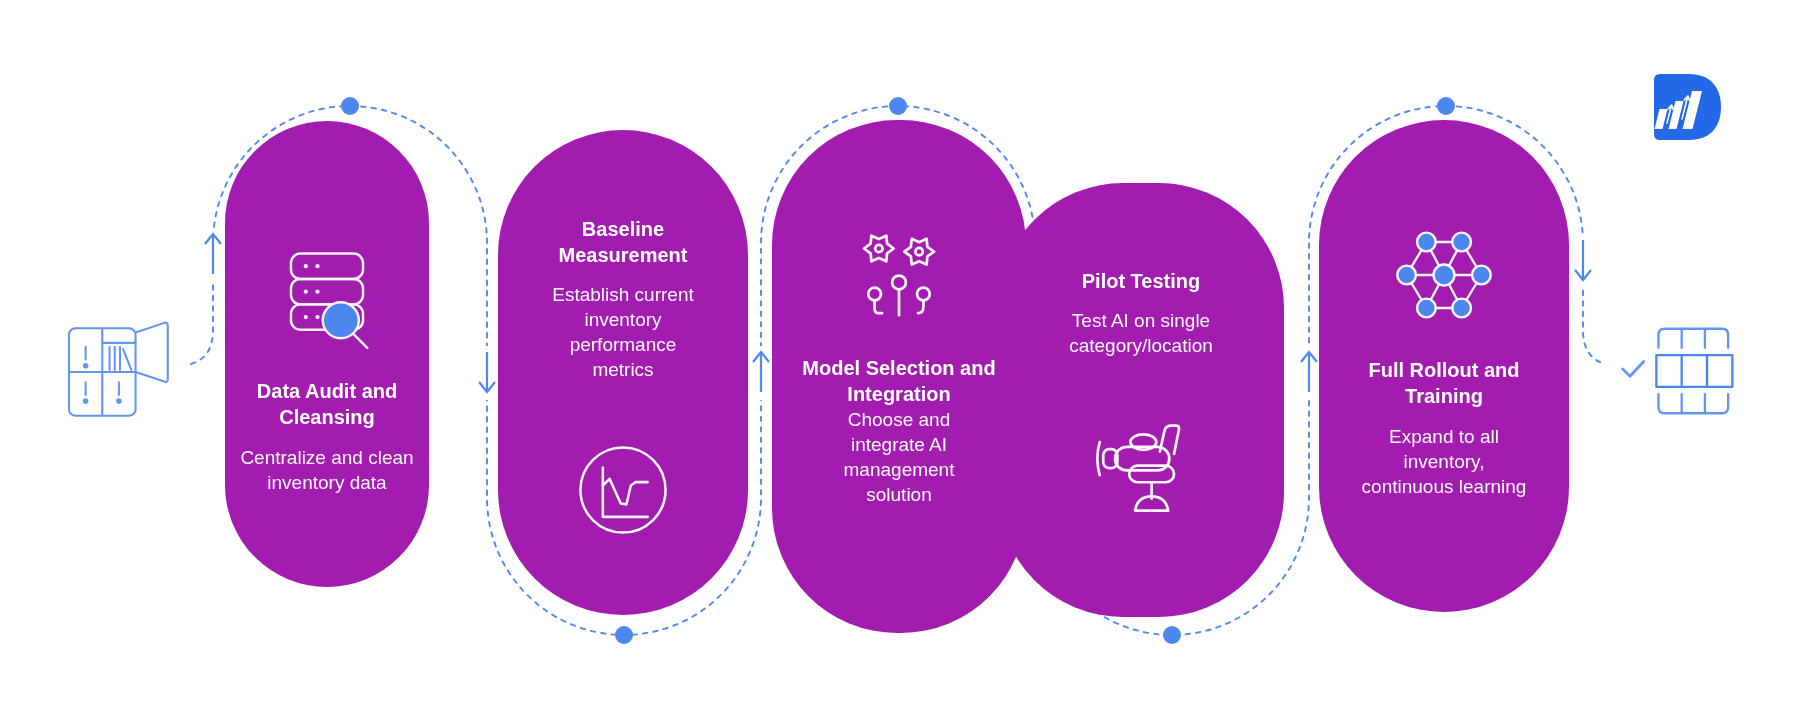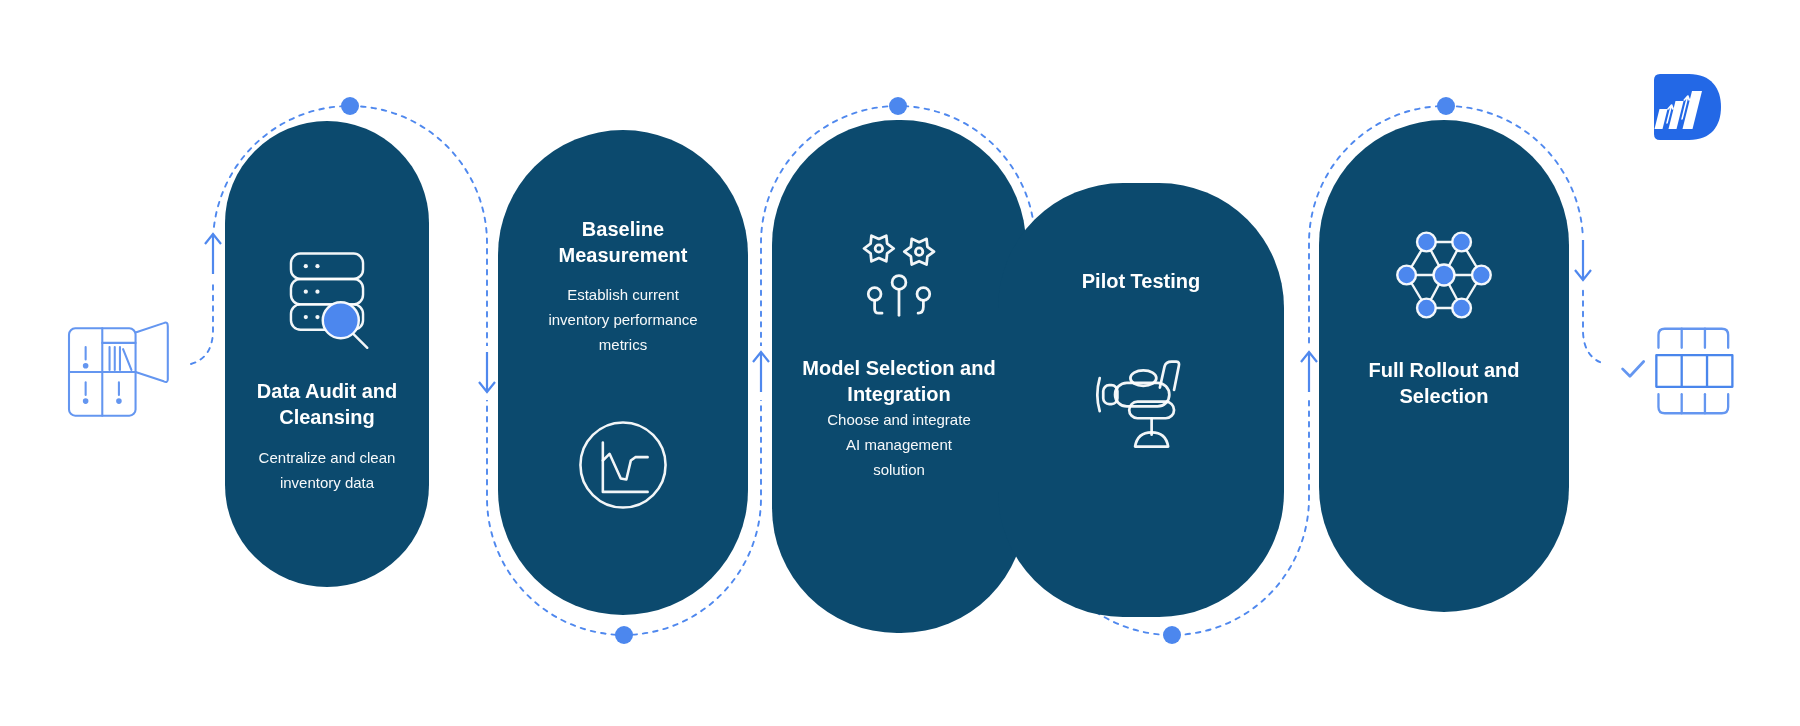--- a/index.html
+++ b/index.html
@@ -1,28 +1,28 @@
 <!DOCTYPE html>
 <html><head>
 <meta charset="utf-8">
 <style>
   html,body{margin:0;padding:0;background:#ffffff;}
   .canvas{position:relative;width:1800px;height:726px;background:#ffffff;overflow:hidden;
           font-family:"Liberation Sans",sans-serif;}
   .connector-layer{position:absolute;left:0;top:0;z-index:1;}
-  .pill{position:absolute;background:#0c4a6e;border-radius:125px;z-index:2;
+  .pill{position:absolute;background:#a21caf;border-radius:125px;z-index:2;
         display:flex;flex-direction:column;align-items:center;text-align:center;color:#ffffff;}
   .pill1{left:225px;top:121px;width:204px;height:466px;padding-top:124px;}
   .pill2{left:498px;top:130px;width:250px;height:485px;padding-top:86px;}
   .pill3{left:772px;top:120px;width:254px;height:513px;padding-top:102px;}
   .pill4{left:998px;top:183px;width:286px;height:434px;padding-top:85px;}
   .pill5{left:1319px;top:120px;width:250px;height:492px;padding-top:100px;}
   .pill{box-sizing:border-box;}
   .step-title{font-size:20px;font-weight:700;line-height:26px;}
-  .step-desc{font-size:15px;font-weight:400;line-height:25px;color:rgba(255,255,255,0.97);}
+  .step-desc{font-size:19px;font-weight:400;line-height:25px;color:rgba(255,255,255,0.97);}
   .t1{max-width:180px;} .t2{max-width:160px;} .t3{max-width:200px;} .t4{max-width:210px;} .t5{max-width:170px;}
   .b1{max-width:186px;margin-top:15px;text-align:center;} .b2{max-width:168px;margin-top:14px;}
   .b3{max-width:150px;} .b4{max-width:172px;margin-top:14px;} .b5{max-width:172px;margin-top:15px;}
   .icon-top-gap{margin-top:27px;}   
   .icon-bottom2{margin-top:52px;}   
   .icon-bottom4{margin-top:44px;}   
   .pill-icon{display:block;}
   .side-icon{position:absolute;z-index:2;}
   .brand-logo{position:absolute;left:1653px;top:73px;z-index:3;}
 </style>
@@ -119,20 +119,21 @@
         <circle cx="73" cy="68" r="6"></circle>
           <path d="M73 74 L73 80 Q73 86 68 86"></path>
       </g>
     </svg>
     <div class="step-title t3 icon-top-gap">Model Selection and Integration</div>
     <div class="step-desc b3">Choose and integrate AI management solution</div>
   </div>
 
   <div class="pill pill4">
     <div class="step-title t4">Pilot Testing</div>
+    <div class="step-desc b4">Test AI on single category/location</div>
     <svg class="pill-icon icon-bottom4" width="118" height="118" viewBox="0 0 100 100">
       <g fill="none" stroke="rgba(255,255,255,0.95)" stroke-width="2.3" stroke-linecap="round" stroke-linejoin="round">
         <path d="M66 42 L70 24 Q71 20 76 20 L80 20 Q83 20 82 24 L78 44"></path>
         <rect x="28" y="38" width="46" height="20" rx="10"></rect>
         <ellipse cx="52" cy="34" rx="11" ry="6.5"></ellipse>
         <rect x="18" y="40" width="12" height="16" rx="5"></rect>
         <path d="M15 34 Q11 48 15 62"></path>
         <rect x="40" y="54" width="38" height="14" rx="7"></rect>
         <line x1="59" y1="68" x2="59" y2="82"></line>
         <path d="M45 92 Q47 80 59 80 Q71 80 73 92 Z"></path>
@@ -149,21 +150,22 @@
           <circle cx="34" cy="20" r="8.5"></circle>
             <circle cx="66" cy="20" r="8.5"></circle>
           <circle cx="16" cy="50" r="8.5"></circle>
             <circle cx="84" cy="50" r="8.5"></circle>
           <circle cx="34" cy="80" r="8.5"></circle>
             <circle cx="66" cy="80" r="8.5"></circle>
           <circle cx="50" cy="50" r="9.5"></circle>
         </g>
       </g>
     </svg>
-    <div class="step-title t5 icon-top-gap">Full Rollout and Selection</div>
+    <div class="step-title t5 icon-top-gap">Full Rollout and Training</div>
+    <div class="step-desc b5">Expand to all inventory, continuous learning</div>
   </div>
 
   <svg class="side-icon" style="left:62px;top:320px;" width="118" height="104" viewBox="0 0 112 100">
     <g fill="none" stroke="#6496f0" stroke-width="2" stroke-linecap="round" stroke-linejoin="round">
       <path d="M70 12 L97 3 Q101 1 101 6 L101 57 Q101 61 97 59 L70 50"></path>
       <rect x="6" y="8" width="64" height="84" rx="6" fill="#ffffff"></rect>
       <line x1="38" y1="8" x2="38" y2="92"></line>
       <line x1="6" y1="50" x2="70" y2="50"></line>
       <line x1="38" y1="22" x2="70" y2="22"></line>
       <line x1="45" y1="26" x2="45" y2="48"></line>

